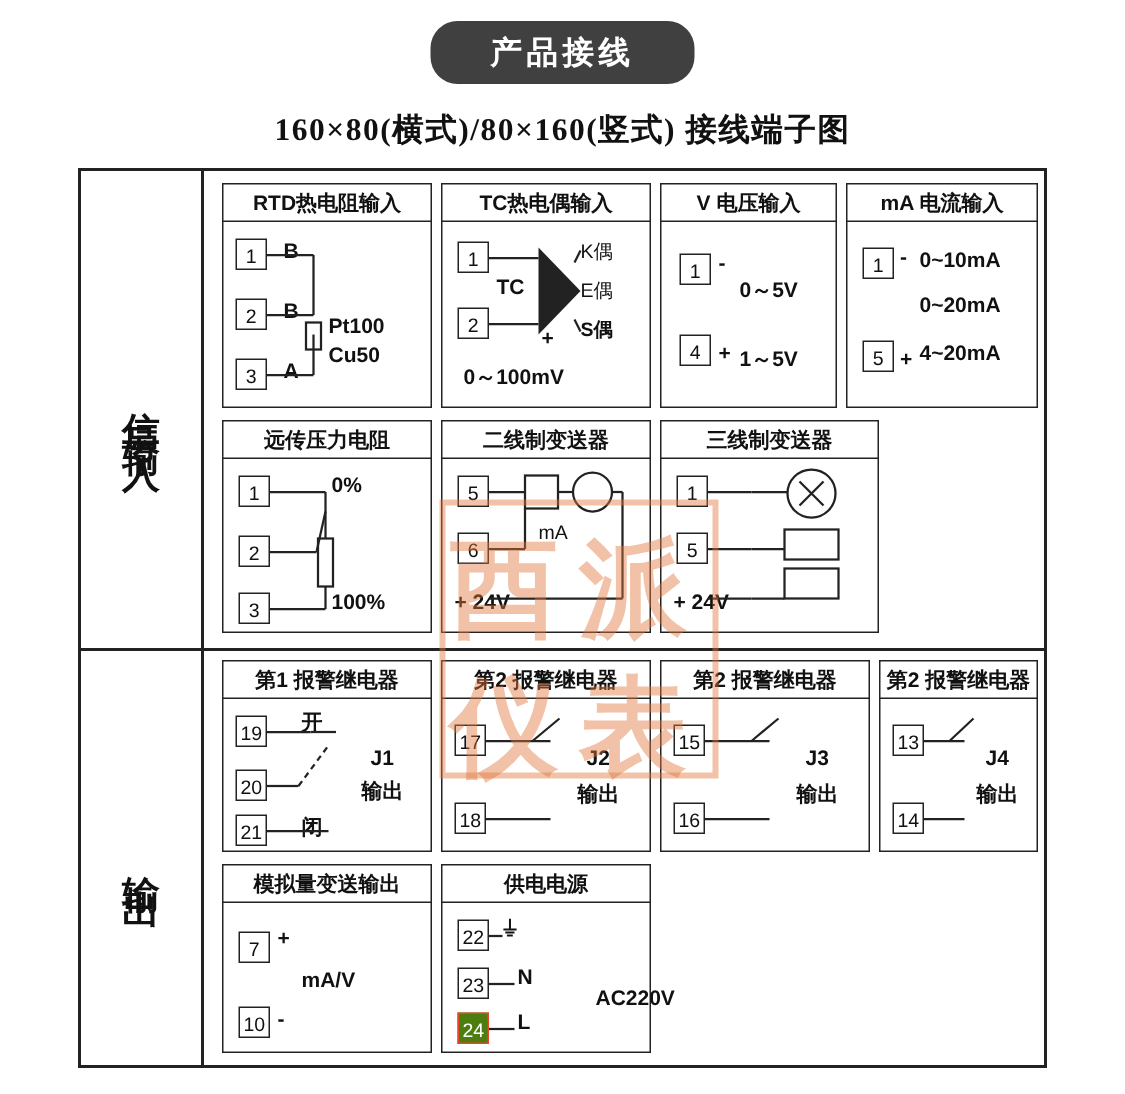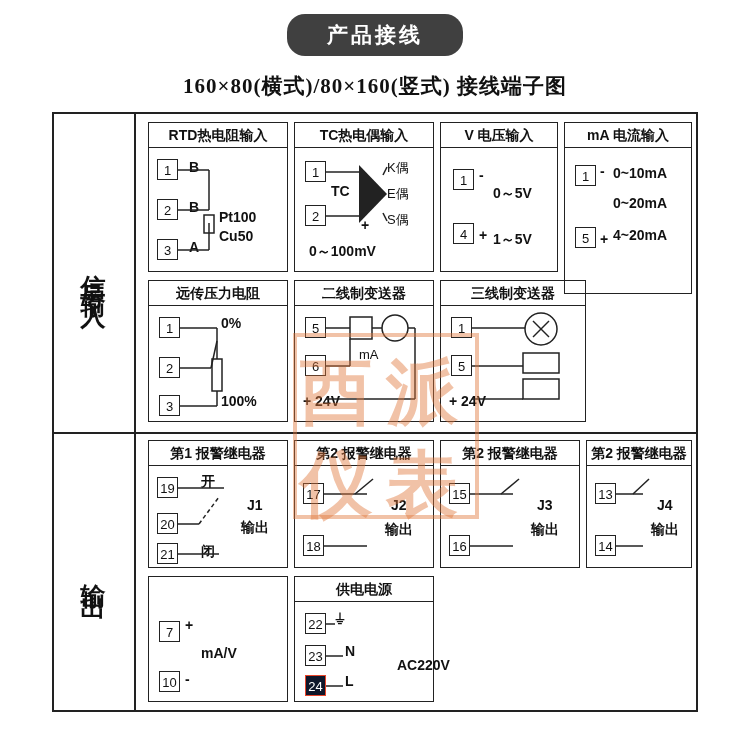--- a/index.html
+++ b/index.html
@@ -37,21 +37,21 @@
   }
   .box-title{
     position:absolute;top:-1px;left:-1px;right:-1px;height:26px;line-height:26px;
     border-bottom:1.6px solid #222;text-align:center;font-size:14px;font-weight:bold;
     box-sizing:border-box;white-space:nowrap;
   }
   .term{
     position:absolute;border:1.5px solid #222;width:21px;height:21px;
     font-size:13px;line-height:21px;text-align:center;box-sizing:border-box;background:#fff;
   }
-  .term.red{background:#0f172a;color:#fff;border-color:#e8452b;text-align:center;}
+  .term.red{background:#4d7c0f;color:#fff;border-color:#e8452b;text-align:center;}
   .t{position:absolute;font-size:13px;white-space:nowrap;}
   .tb{position:absolute;font-size:14px;font-weight:bold;white-space:nowrap;}
   .watermark{
     position:absolute;left:293px;top:333px;width:186px;height:186px;
     border:4px solid rgba(224,120,60,0.45);box-sizing:border-box;
     pointer-events:none;
   }
   .wm-text{
     position:absolute;pointer-events:none;color:rgba(224,120,60,0.45);
     font-family:"DejaVu Serif","Liberation Serif",serif;font-weight:bold;
@@ -96,42 +96,42 @@
   </div>
 
   <div class="box" style="left:240px;top:8px;width:140px;height:150px;">
     <div class="box-title">TC热电偶输入</div>
     <div class="term" style="left:10px;top:38px;">1</div>
     <div class="term" style="left:10px;top:82px;">2</div>
     <div class="tb" style="left:36px;top:60px;">TC</div>
     <div class="tb" style="left:66px;top:94px;">+</div>
     <div class="t" style="left:92px;top:36px;">K偶</div>
     <div class="t" style="left:92px;top:62px;">E偶</div>
-    <div class="t" style="left:92px;top:88px;">S偶</div>
+    <div class="t" style="left:92px;top:88px;font-weight:bold;">S偶</div>
     <div class="tb" style="left:14px;top:120px;">0～100mV</div>
     <svg width="140" height="150">
       <line x1="31" y1="49" x2="64" y2="49" stroke="#222" stroke-width="1.5"></line>
       <line x1="31" y1="93" x2="64" y2="93" stroke="#222" stroke-width="1.5"></line>
       <polygon points="64,42 64,100 92,71" fill="#222"></polygon>
       <line x1="88" y1="52" x2="92" y2="44" stroke="#222" stroke-width="1.5"></line>
       <line x1="88" y1="90" x2="92" y2="98" stroke="#222" stroke-width="1.5"></line>
     </svg>
   </div>
 
   <div class="box" style="left:386px;top:8px;width:118px;height:150px;">
     <div class="box-title">V 电压输入</div>
     <div class="term" style="left:12px;top:46px;">1</div>
     <div class="term" style="left:12px;top:100px;">4</div>
     <div class="tb" style="left:38px;top:44px;">-</div>
     <div class="tb" style="left:38px;top:104px;">+</div>
     <div class="tb" style="left:52px;top:62px;">0～5V</div>
     <div class="tb" style="left:52px;top:86px;margin-top:22px;">1～5V</div>
   </div>
 
-  <div class="box" style="left:510px;top:8px;width:128px;height:172px;">
+  <div class="box" style="left:510px;top:8px;width:128px;height:150px;">
     <div class="box-title">mA 电流输入</div>
     <div class="term" style="left:10px;top:42px;">1</div>
     <div class="term" style="left:10px;top:104px;">5</div>
     <div class="tb" style="left:35px;top:40px;">-</div>
     <div class="tb" style="left:35px;top:108px;">+</div>
     <div class="tb" style="left:48px;top:42px;">0~10mA</div>
     <div class="tb" style="left:48px;top:72px;">0~20mA</div>
     <div class="tb" style="left:48px;top:104px;">4~20mA</div>
   </div>
 
@@ -243,20 +243,21 @@
     <div class="tb" style="left:70px;top:56px;">J4</div>
     <div class="tb" style="left:64px;top:80px;">输出</div>
     <svg width="106" height="128">
       <line x1="29" y1="53" x2="56" y2="53" stroke="#222" stroke-width="1.5"></line>
       <line x1="29" y1="105" x2="56" y2="105" stroke="#222" stroke-width="1.5"></line>
       <line x1="46" y1="53" x2="62" y2="38" stroke="#222" stroke-width="1.5"></line>
     </svg>
   </div>
 
   <div class="box" style="left:94px;top:462px;width:140px;height:126px;">
+    <div class="box-title">模拟量变送输出</div>
     <div class="term" style="left:10px;top:44px;">7</div>
     <div class="term" style="left:10px;top:94px;">10</div>
     <div class="tb" style="left:36px;top:40px;">+</div>
     <div class="tb" style="left:36px;top:94px;">-</div>
     <div class="tb" style="left:52px;top:68px;">mA/V</div>
   </div>
 
   <div class="box" style="left:240px;top:462px;width:140px;height:126px;">
     <div class="box-title">供电电源</div>
     <div class="term" style="left:10px;top:36px;">22</div>

